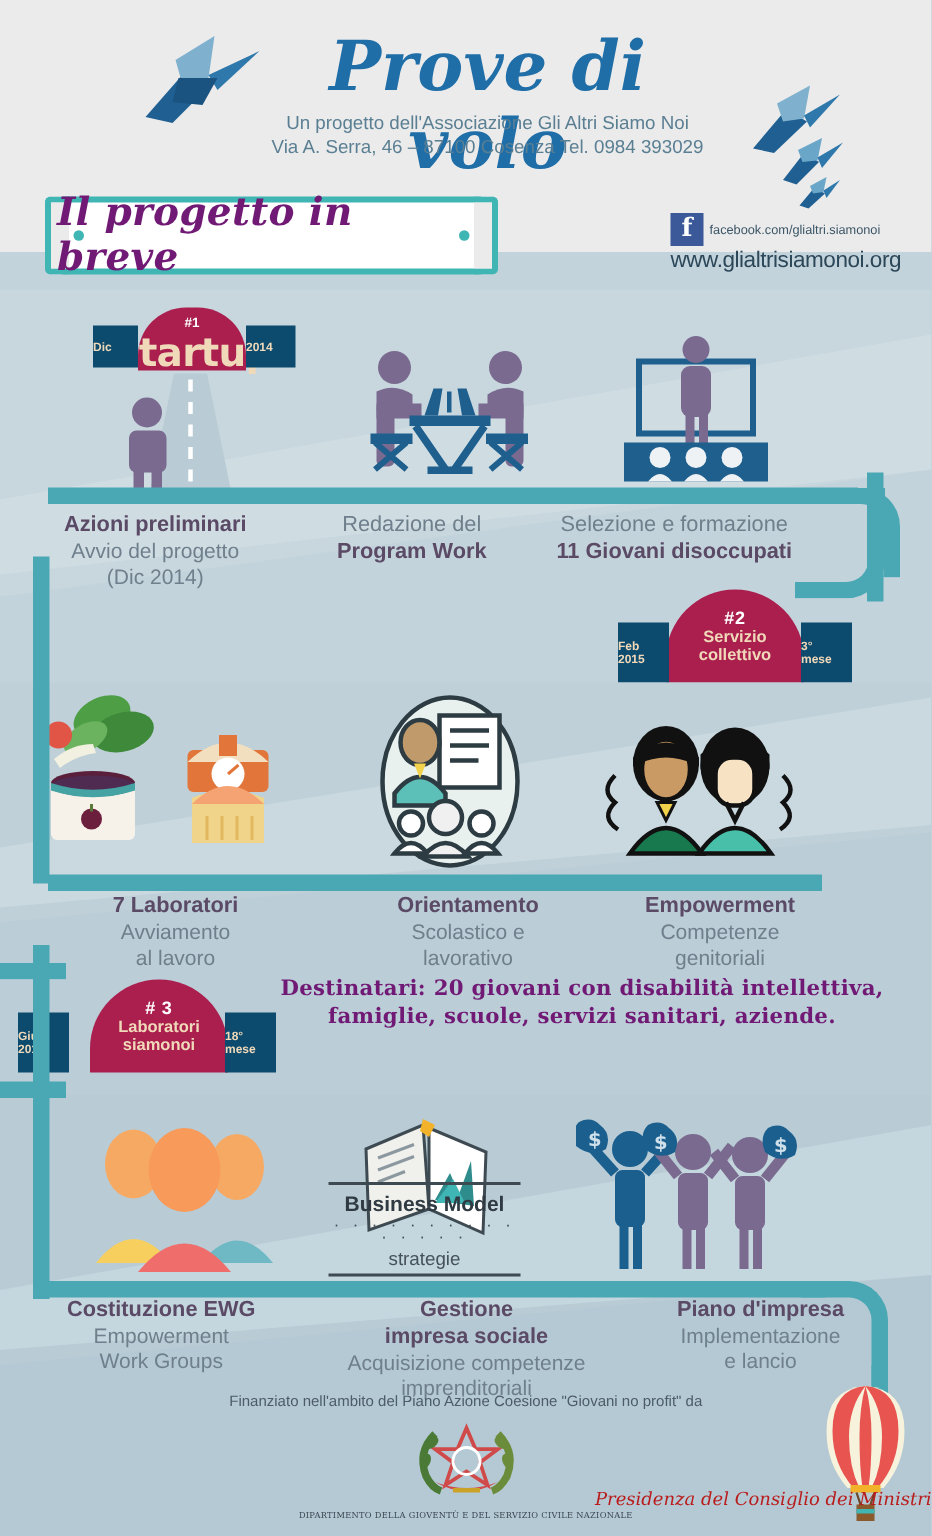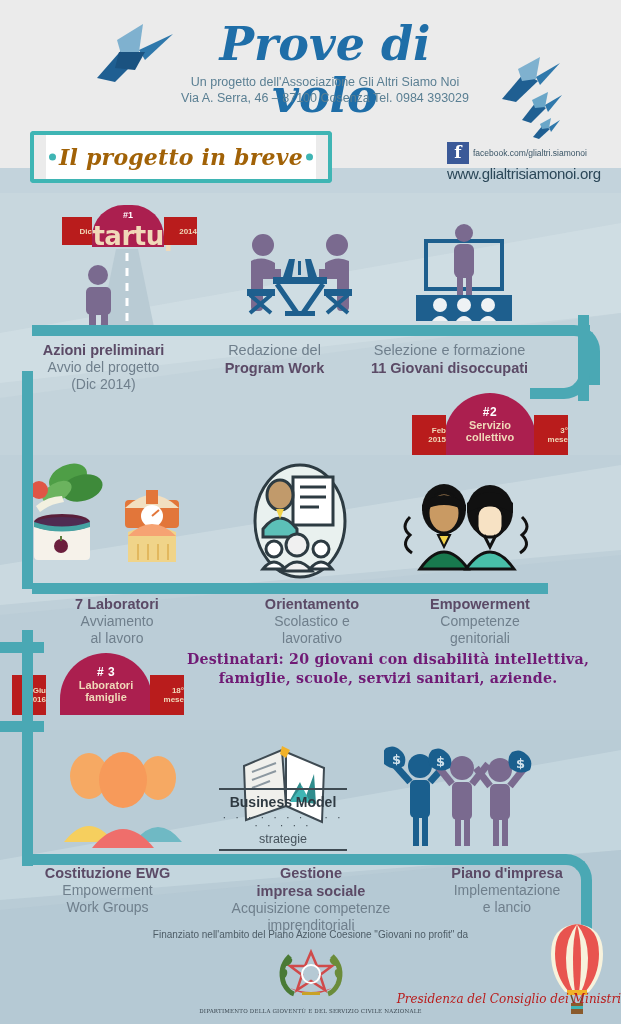--- a/index.html
+++ b/index.html
@@ -45,21 +45,21 @@
   .ribbon::before { left: 11px; }
   .ribbon::after  { right: 11px; }
   .ribbon-notch {
     position: absolute; top: -4px; width: 16px; height: 52px;
     background: #ebebeb; border-top: 4px solid #3fb5b4; border-bottom: 4px solid #3fb5b4;
   }
   .ribbon-notch.l { left: -8px; border-left: 4px solid #3fb5b4; border-radius: 4px 0 0 4px;}
   .ribbon-notch.r { right: -8px; border-right: 4px solid #3fb5b4; border-radius: 0 4px 4px 0;}
   .ribbon-label {
     font-family: "DejaVu Serif", serif; font-style: italic; font-weight: bold;
-    font-size: 22px; color: #a16207; letter-spacing: 0.2px; z-index: 2;
+    font-size: 26px; color: #701a75; letter-spacing: 0.2px; z-index: 2;
   }
 
   
   .social { position: absolute; left: 447px; top: 142px; width: 170px; }
   .fb-row { display: flex; align-items: center; gap: 4px; }
   .fb-icon {
     width: 22px; height: 22px; background: #3b5998; color: #fff;
     font-family: "DejaVu Serif", serif; font-weight: bold; font-size: 17px;
     display: flex; align-items: center; justify-content: center; line-height: 1;
     padding-bottom: 1px;
@@ -92,23 +92,23 @@
     position: absolute; background: #ab1f4f; border-radius: 50px 50px 0 0;
     display: flex; flex-direction: column; align-items: center; justify-content: center;
     color: #f2dfc4;
   }
   .badge-num { font-weight: bold; font-size: 12px; color: #ffffff; letter-spacing: 0.5px;}
   .badge-txt {
     font-weight: bold; font-size: 11px; text-align: center; line-height: 12.5px;
     color: #f0d9b9;
   }
   .badge-flag {
-    position: absolute; background: #b91c1c; color: #f0d9b9;
+    position: absolute; background: #0c4a6e; color: #f0d9b9;
     font-weight: bold; font-size: 8px; text-align: center; line-height: 9px;
-    display: flex; flex-direction: column; align-items: flex-end; justify-content: center;
+    display: flex; flex-direction: column; align-items: flex-start; justify-content: center;
   }
 
   
   .startup-sign {
     position: absolute; background: #ab1f4f; border-radius: 32px 32px 0 0;
     display: flex; flex-direction: column; align-items: center; justify-content: flex-start;
     padding-top: 5px;
   }
   .startup-hash { font-size: 9px; font-weight: bold; color: #fff; }
   .startup-word {
@@ -412,21 +412,21 @@
         <div class="ttl">Empowerment</div>
         <div class="sub">Competenze</div>
         <div class="sub">genitoriali</div>
       </div>
     </div>
 
     <div class="badge-arc" style="left:60px; top:198px; width:92px; height:62px;">
       <span class="badge-num"># 3</span>
       <span class="badge-txt">
         <span>Laboratori</span><br>
-        <span>famiglie</span>
+        <span>siamonoi</span>
       </span>
     </div>
     <div class="badge-flag" style="left:12px; top:220px; width:34px; height:40px;">
       <span>Giu</span>
       <span>2016</span>
     </div>
     <div class="badge-flag" style="left:150px; top:220px; width:34px; height:40px;">
       <span>18°</span>
       <span>mese</span>
     </div>

